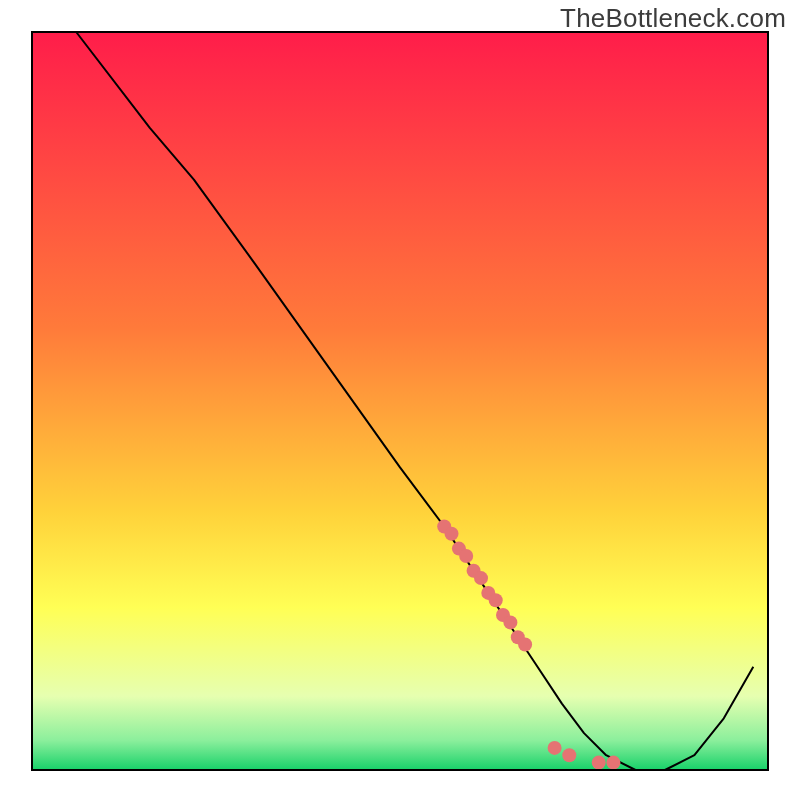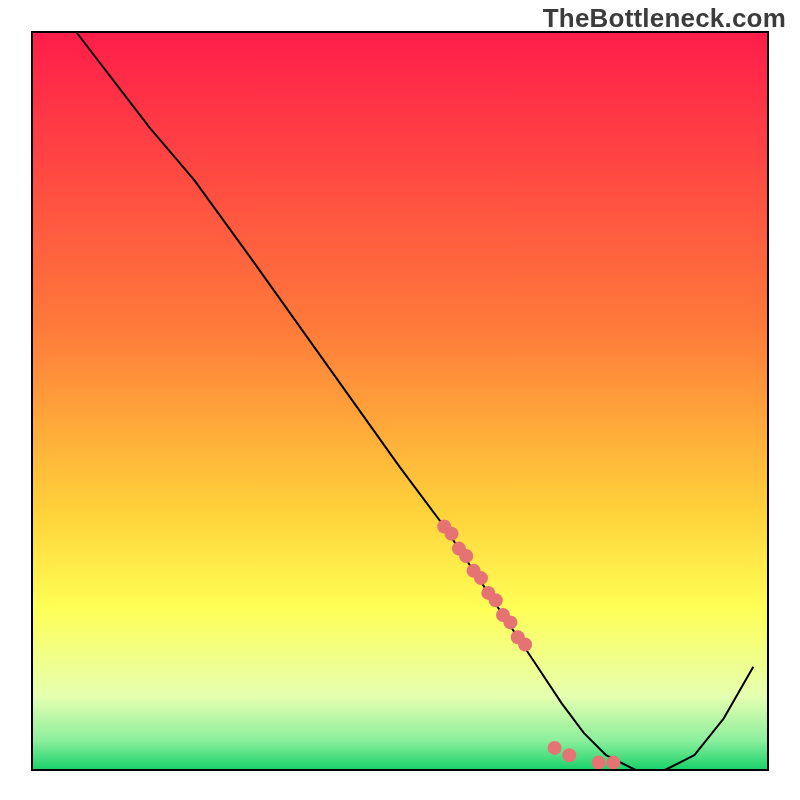--- a/index.html
+++ b/index.html
@@ -13,21 +13,21 @@
   .canvas {
     position: relative;
     width: 800px;
     height: 800px;
   }
   .watermark {
     position: absolute;
     top: 3px;
     right: 14px;
     font-size: 26px;
-    font-weight: 700;
+    font-weight: 400;
     color: #3c3c3c;
     letter-spacing: 0.2px;
   }
   svg.plot {
     position: absolute;
     inset: 0;
     width: 800px;
     height: 800px;
     display: block;
   }

